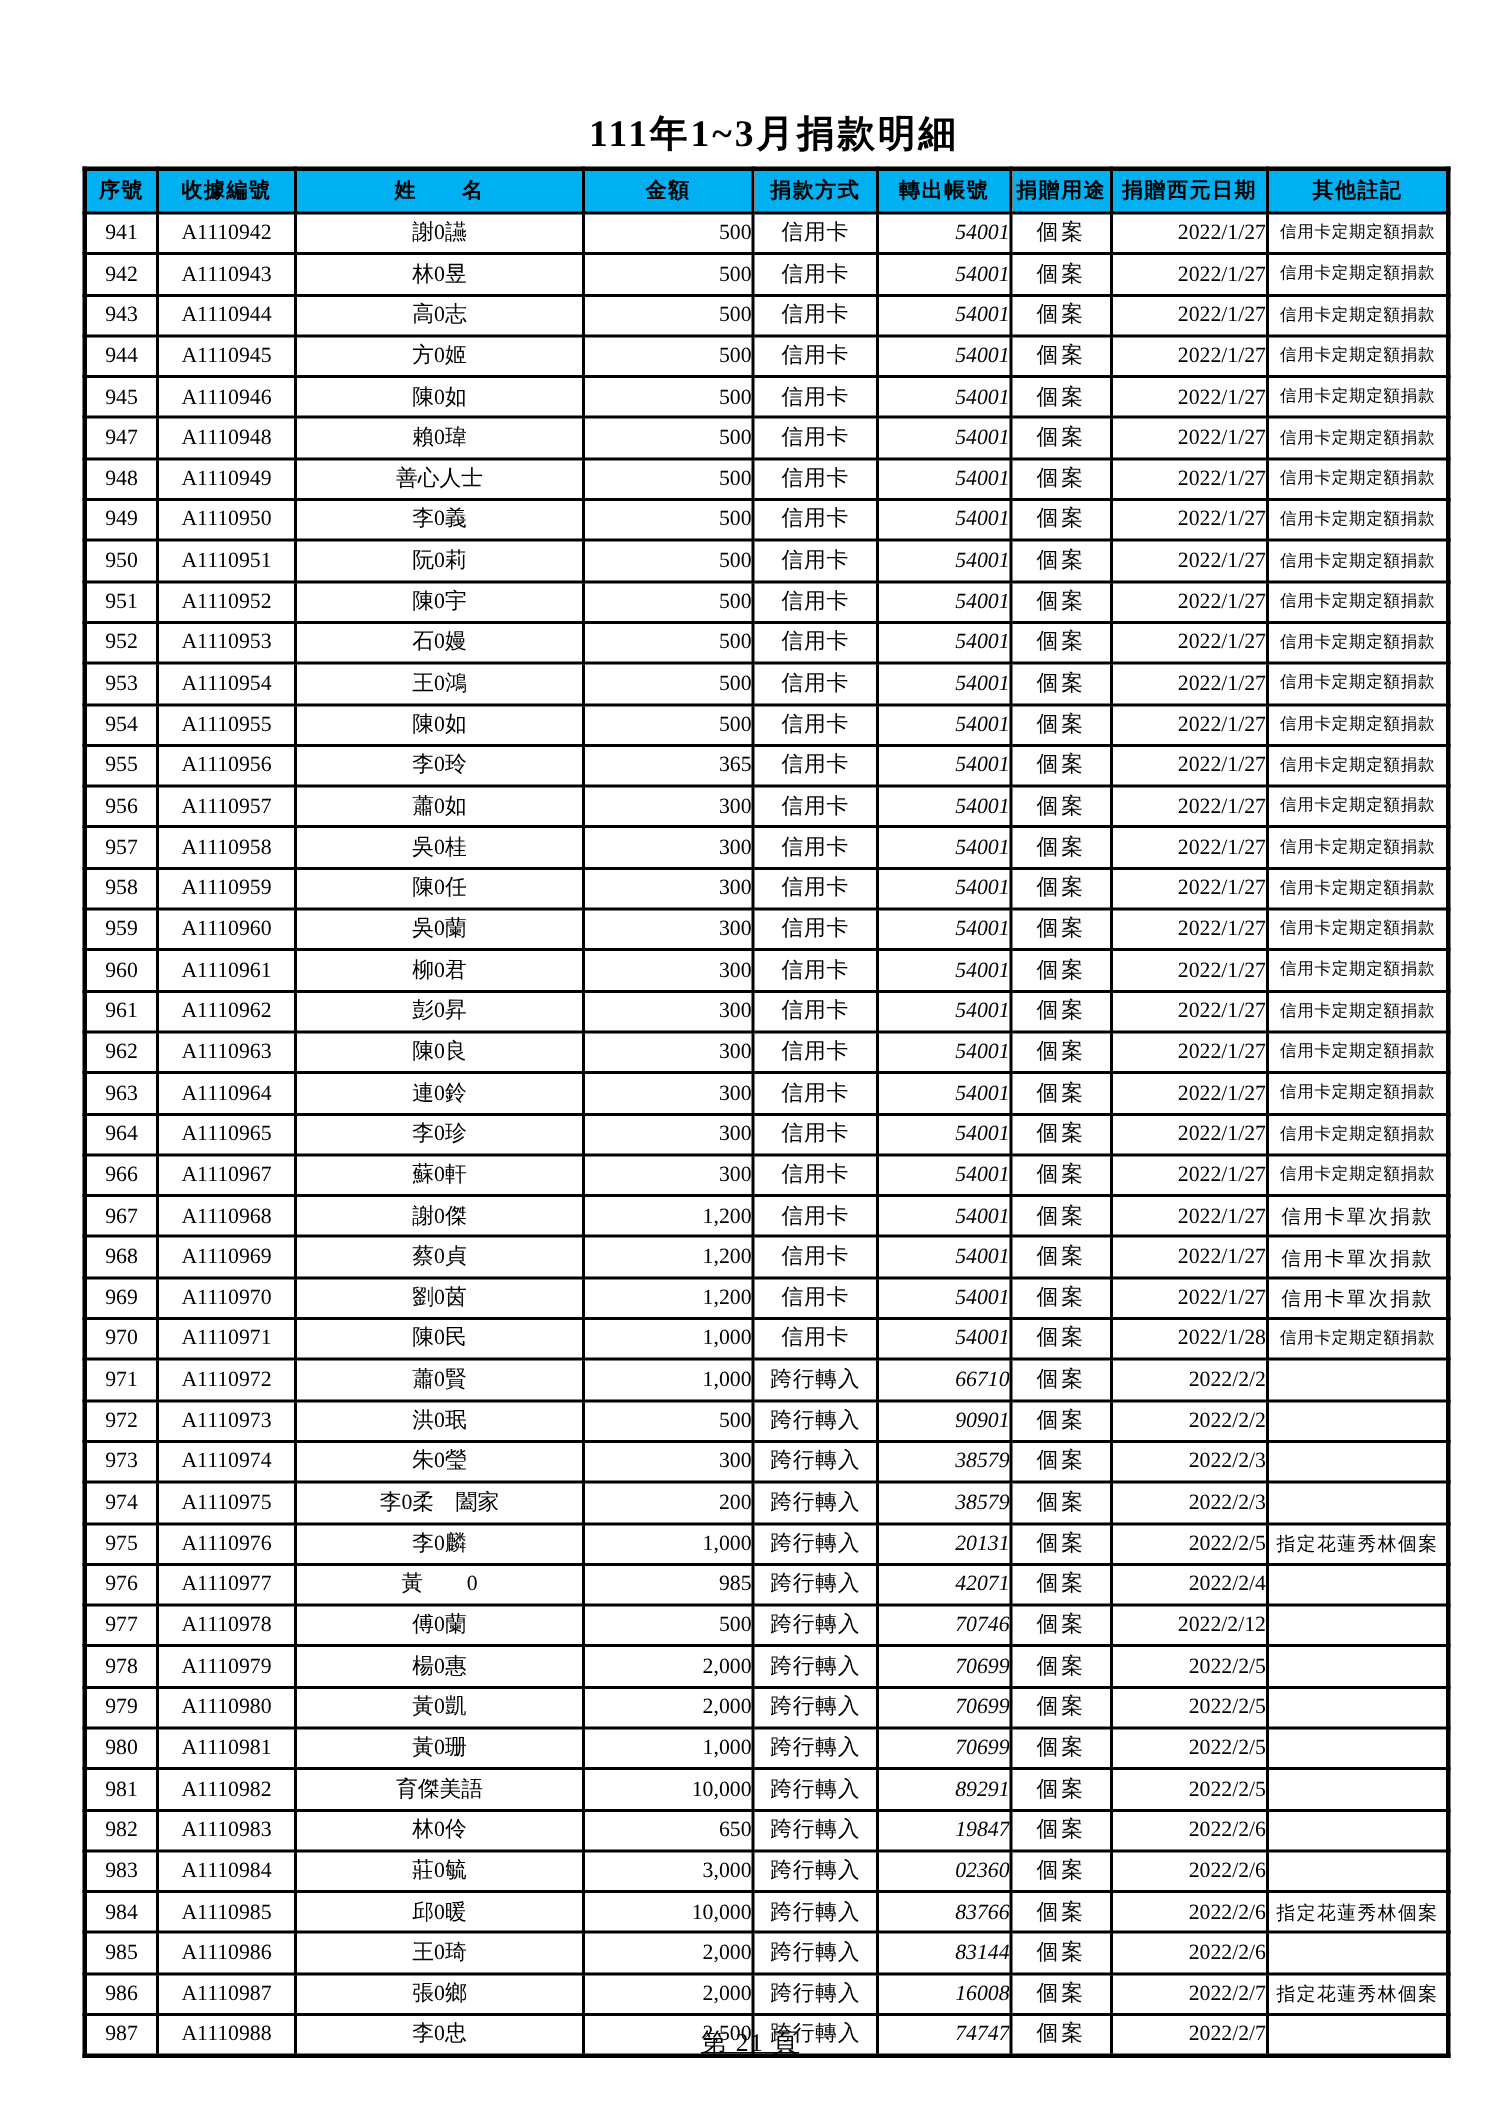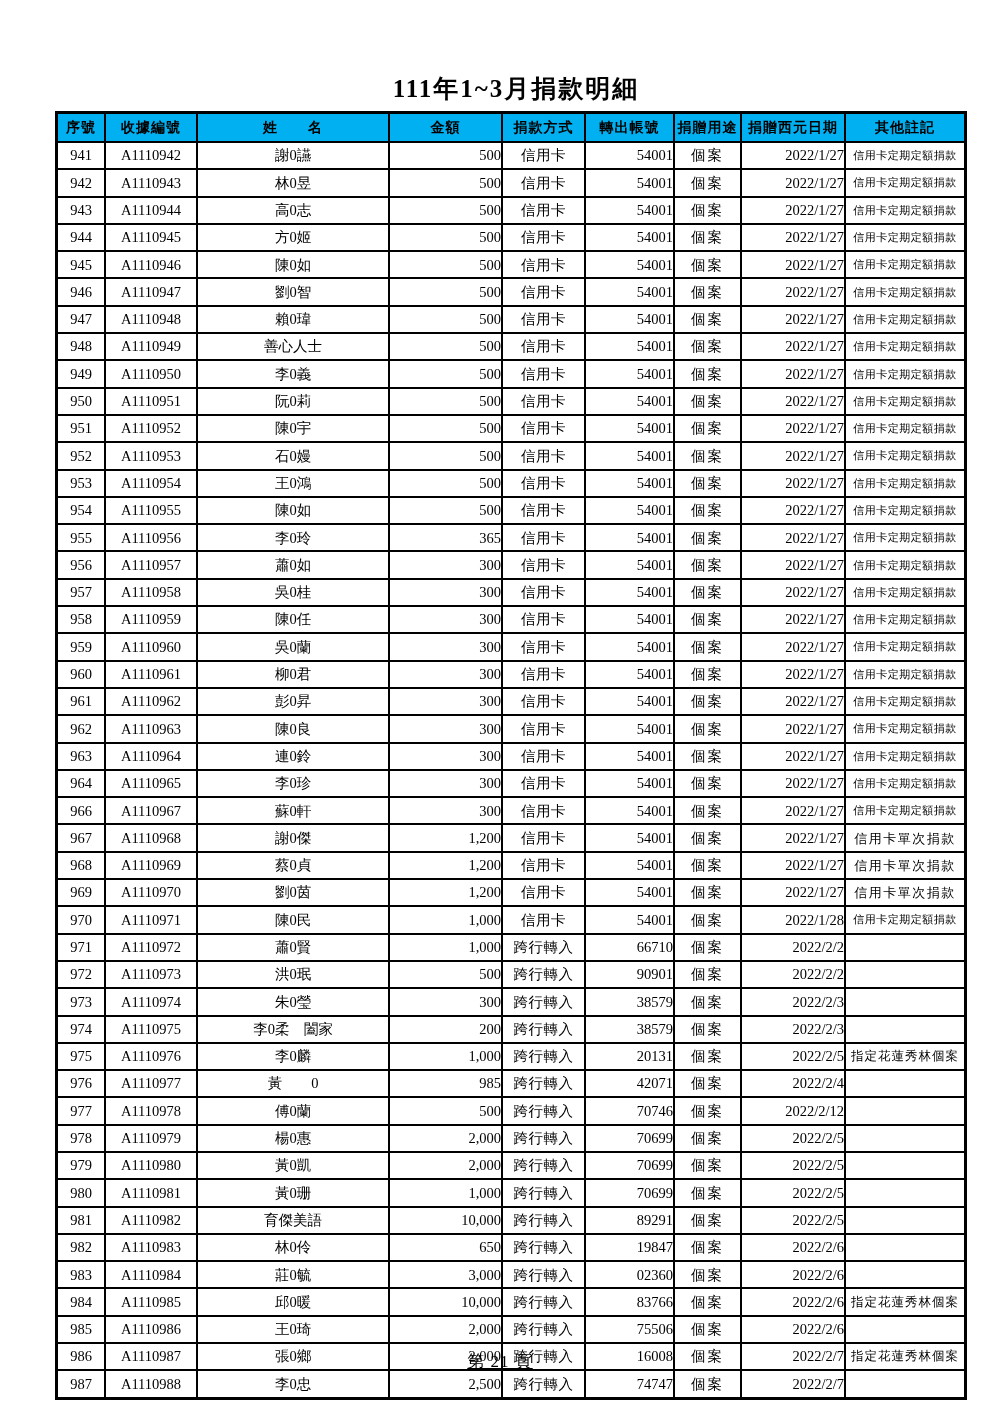--- a/index.html
+++ b/index.html
@@ -48,21 +48,21 @@
   .c0{width:46px;}  .c1{width:90px;}  .c2{width:190px;}
   .c3{width:111px;} .c4{width:81px;}  .c5{width:87px;}
   .c6{width:65px;}  .c7{width:102px;} .c8{width:118px;}
   
   thead th.c6{font-size:12px;letter-spacing:0;}
   thead th.c7{font-size:12px;letter-spacing:0;}
   thead th.c8{letter-spacing:2px;}
   
   td.c0, td.c1, td.c2, td.c4, td.c6, td.c8{text-align:center;}
   td.c3{text-align:right;padding-right:9px;margin-top:44px;}
-  td.c5{text-align:right;padding-right:5px;}
+  td.c5{text-align:right;padding-right:5px;font-style:italic;}
   td.c7{text-align:right;padding-right:2px;}
   td.c4{letter-spacing:0.5px;}
   td.c6{letter-spacing:2px;}
   
   td.c8.note-small{font-size:11px;letter-spacing:0.5px;}
   td.c8.note-med{font-size:12.5px;letter-spacing:1px;margin-top:39px;}
   td.c8.note-large{font-size:13px;letter-spacing:1.5px;}
   .page-footer{
     position:absolute;
     top:1350px;left:0;width:1000px;
@@ -141,31 +141,20 @@
         <td class="c1">A1110946</td>
         <td class="c2">陳0如</td>
         <td class="c3">500</td>
         <td class="c4">信用卡</td>
         <td class="c5">54001</td>
         <td class="c6">個案</td>
         <td class="c7">2022/1/27</td>
         <td class="c8 note-small">信用卡定期定額捐款</td>
       </tr>
       <tr>
-        <td class="c0">946</td>
-        <td class="c1">A1110947</td>
-        <td class="c2">劉0智</td>
-        <td class="c3">500</td>
-        <td class="c4">信用卡</td>
-        <td class="c5">54001</td>
-        <td class="c6">個案</td>
-        <td class="c7">2022/1/27</td>
-        <td class="c8 note-small">信用卡定期定額捐款</td>
-      </tr>
-      <tr>
         <td class="c0">947</td>
         <td class="c1">A1110948</td>
         <td class="c2">賴0瑋</td>
         <td class="c3">500</td>
         <td class="c4">信用卡</td>
         <td class="c5">54001</td>
         <td class="c6">個案</td>
         <td class="c7">2022/1/27</td>
         <td class="c8 note-small">信用卡定期定額捐款</td>
       </tr>
@@ -564,21 +553,21 @@
         <td class="c6">個案</td>
         <td class="c7">2022/2/6</td>
         <td class="c8 note-med">指定花蓮秀林個案</td>
       </tr>
       <tr>
         <td class="c0">985</td>
         <td class="c1">A1110986</td>
         <td class="c2">王0琦</td>
         <td class="c3">2,000</td>
         <td class="c4">跨行轉入</td>
-        <td class="c5">75506</td>
+        <td class="c5">83144</td>
         <td class="c6">個案</td>
         <td class="c7">2022/2/6</td>
         <td class="c8"></td>
       </tr>
       <tr>
         <td class="c0">986</td>
         <td class="c1">A1110987</td>
         <td class="c2">張0鄉</td>
         <td class="c3">2,000</td>
         <td class="c4">跨行轉入</td>

